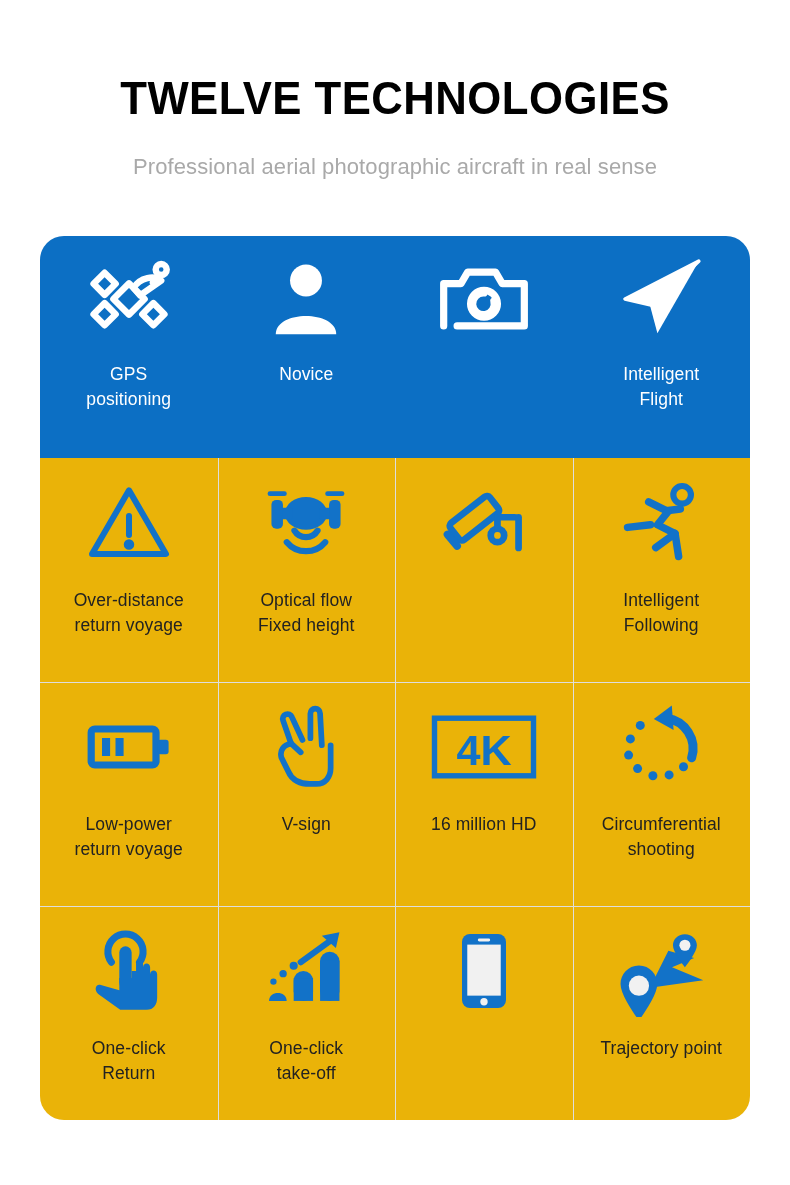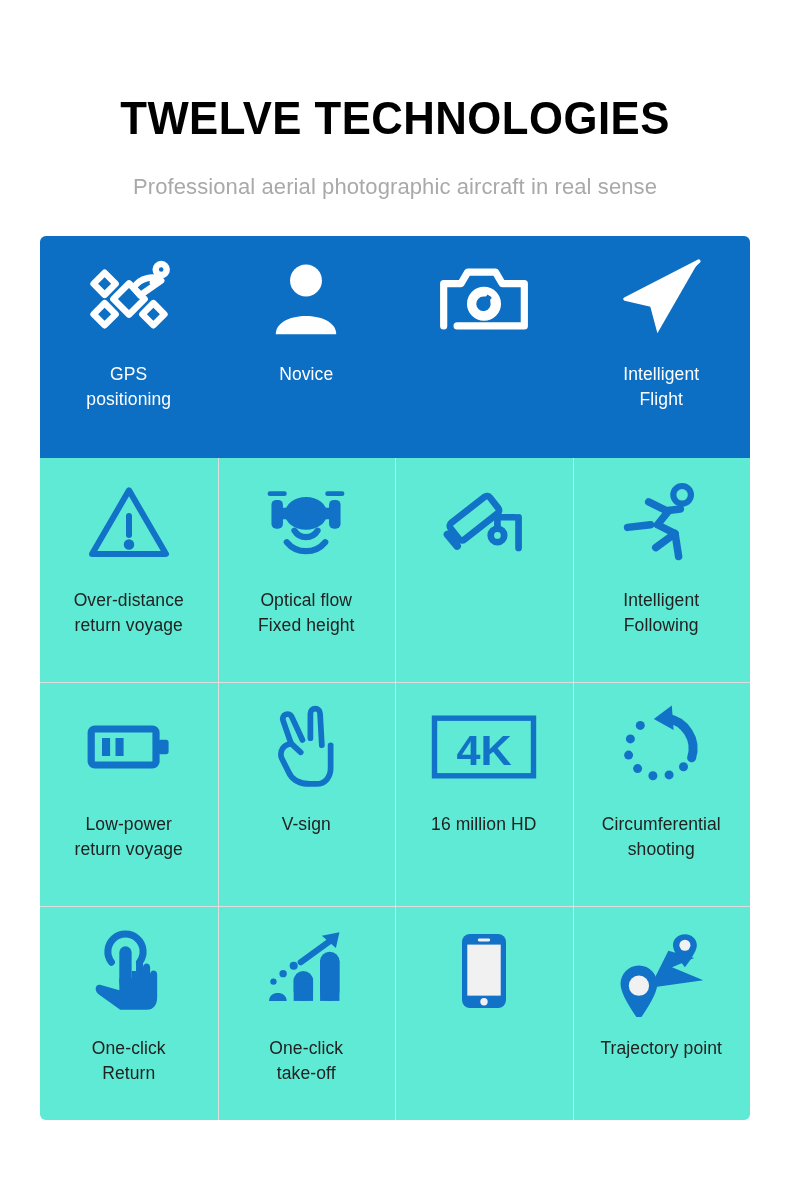--- a/index.html
+++ b/index.html
@@ -15,21 +15,21 @@
   }
   .page {
     position: relative;
     width: 790px;
     height: 1185px;
     background: #ffffff;
   }
 
   
   .header {
-    padding-top: 94px;
+    padding-top: 74px;
     text-align: center;
   }
   .main-title {
     font-family: "Liberation Sans Narrow", "Liberation Sans", sans-serif;
     font-size: 47px;
     font-weight: bold;
     letter-spacing: 0.5px;
     color: #000000;
     line-height: 1.0;
     margin: 0;
@@ -44,40 +44,40 @@
     letter-spacing: 0.1px;
   }
 
   
   .card {
     position: absolute;
     left: 40px;
     top: 236px;
     width: 710px;
     height: 884px;
-    border-radius: 6px;
+    border-radius: 24px;
     overflow: hidden;
     background: #f1f1f1;
   }
 
   .grid {
     display: grid;
     grid-template-columns: repeat(4, 1fr);
     grid-template-rows: 222px 224px 224px 214px;
     width: 100%;
     height: 100%;
   }
 
   .cell {
     position: relative;
     display: flex;
     flex-direction: column;
     align-items: center;
     justify-content: flex-start;
-    background: #5eead4;
+    background: #eab308;
     box-sizing: border-box;
   }
   .cell.blue {
     background: #0c6fc4;
   }
 
   
   .cell.gray::after {
     content: "";
     position: absolute;

